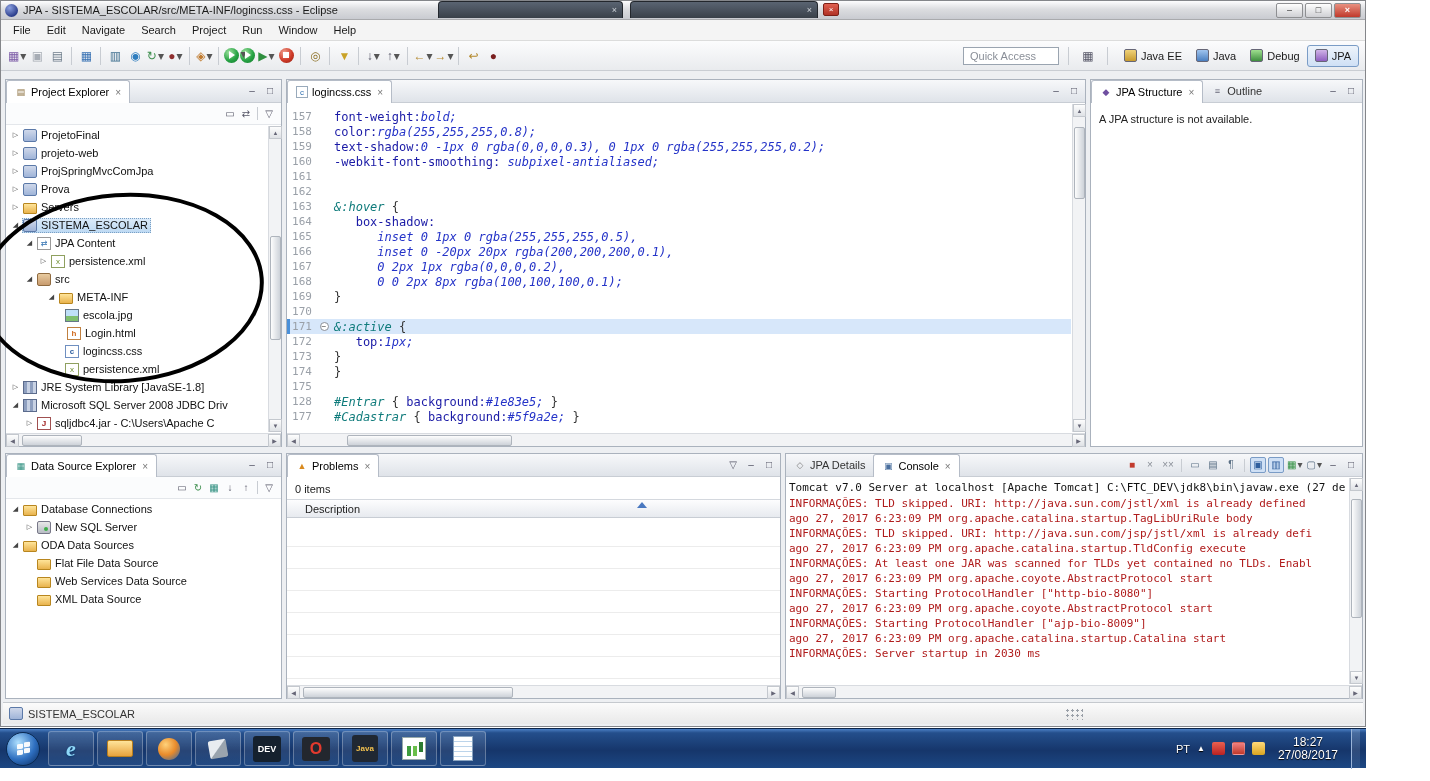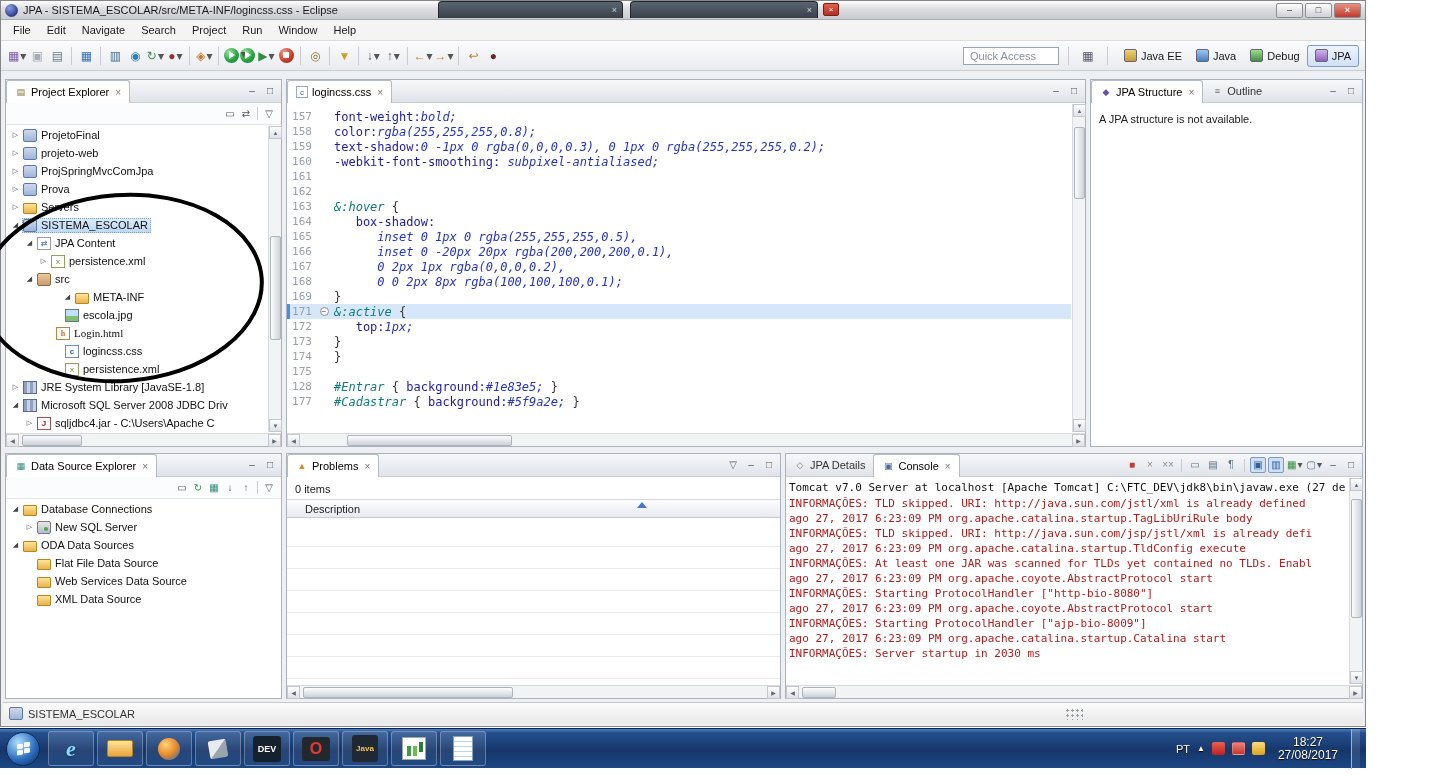--- a/index.html
+++ b/index.html
@@ -384,35 +384,35 @@
               <span class="tlabel">persistence.xml</span>
             </span>
           </div>
           <div class="trow" style="padding-left: 17px;">
             <span class="twisty">◢</span>
             <span class="tcell">
               <span class="ticon i-src"></span>
               <span class="tlabel">src</span>
             </span>
           </div>
-          <div class="trow" style="padding-left: 39px; margin-left: 16px;">
+          <div class="trow" style="padding-left: 39px;">
             <span class="twisty">◢</span>
             <span class="tcell">
               <span class="ticon i-folder"></span>
               <span class="tlabel">META-INF</span>
             </span>
           </div>
           <div class="trow" style="padding-left: 45px;">
             <span class="twisty"></span>
             <span class="tcell">
               <span class="ticon i-image"></span>
               <span class="tlabel">escola.jpg</span>
             </span>
           </div>
-          <div class="trow" style="padding-left: 36px; font-family: Liberation Serif, serif;">
+          <div class="trow" style="padding-left: 47px;">
             <span class="twisty"></span>
             <span class="tcell">
               <span class="ticon i-html"></span>
               <span class="tlabel">Login.html</span>
             </span>
           </div>
           <div class="trow" style="padding-left: 45px;">
             <span class="twisty"></span>
             <span class="tcell">
               <span class="ticon i-css"></span>
@@ -479,20 +479,21 @@
           <div class="cl"><span class="ln">160</span><span class="foldcol"></span><span class="ct"><span class="c-p">-webkit-font-smoothing:</span><span class="c-v"> subpixel-antialiased;</span></span></div>
           <div class="cl"><span class="ln">161</span><span class="foldcol"></span><span class="ct"></span></div>
           <div class="cl"><span class="ln">162</span><span class="foldcol"></span><span class="ct"></span></div>
           <div class="cl"><span class="ln">163</span><span class="foldcol"></span><span class="ct"><span class="c-s">&amp;:hover</span><span class="c-d"> {</span></span></div>
           <div class="cl"><span class="ln">164</span><span class="foldcol"></span><span class="ct"><span class="c-p">   box-shadow:</span></span></div>
           <div class="cl"><span class="ln">165</span><span class="foldcol"></span><span class="ct"><span class="c-v">      inset 0 1px 0 rgba(255,255,255,0.5),</span></span></div>
           <div class="cl"><span class="ln">166</span><span class="foldcol"></span><span class="ct"><span class="c-v">      inset 0 -20px 20px rgba(200,200,200,0.1),</span></span></div>
           <div class="cl"><span class="ln">167</span><span class="foldcol"></span><span class="ct"><span class="c-v">      0 2px 1px rgba(0,0,0,0.2),</span></span></div>
           <div class="cl"><span class="ln">168</span><span class="foldcol"></span><span class="ct"><span class="c-v">      0 0 2px 8px rgba(100,100,100,0.1);</span></span></div>
           <div class="cl"><span class="ln">169</span><span class="foldcol"></span><span class="ct"><span class="c-d">}</span></span></div>
+          <div class="cl"><span class="ln">170</span><span class="foldcol"></span><span class="ct"></span></div>
           <div class="cl current"><span class="ln">171</span><span class="foldcol has"><i>−</i></span><span class="ct"><span class="c-s">&amp;:active</span><span class="c-d"> {</span></span></div>
           <div class="cl"><span class="ln">172</span><span class="foldcol"></span><span class="ct"><span class="c-p">   top:</span><span class="c-v">1px;</span></span></div>
           <div class="cl"><span class="ln">173</span><span class="foldcol"></span><span class="ct"><span class="c-d">}</span></span></div>
           <div class="cl"><span class="ln">174</span><span class="foldcol"></span><span class="ct"><span class="c-d">}</span></span></div>
           <div class="cl"><span class="ln">175</span><span class="foldcol"></span><span class="ct"></span></div>
           <div class="cl"><span class="ln">128</span><span class="foldcol"></span><span class="ct"><span class="c-s">#Entrar</span><span class="c-d"> { </span><span class="c-p">background:</span><span class="c-v">#1e83e5;</span><span class="c-d"> }</span></span></div>
           <div class="cl"><span class="ln">177</span><span class="foldcol"></span><span class="ct"><span class="c-s">#Cadastrar</span><span class="c-d"> { </span><span class="c-p">background:</span><span class="c-v">#5f9a2e;</span><span class="c-d"> }</span></span></div>
         </div>
       <div class="vscroll" style="right:0;top:24px;bottom:14px">
         <div class="sb-ar a1">▲</div>

